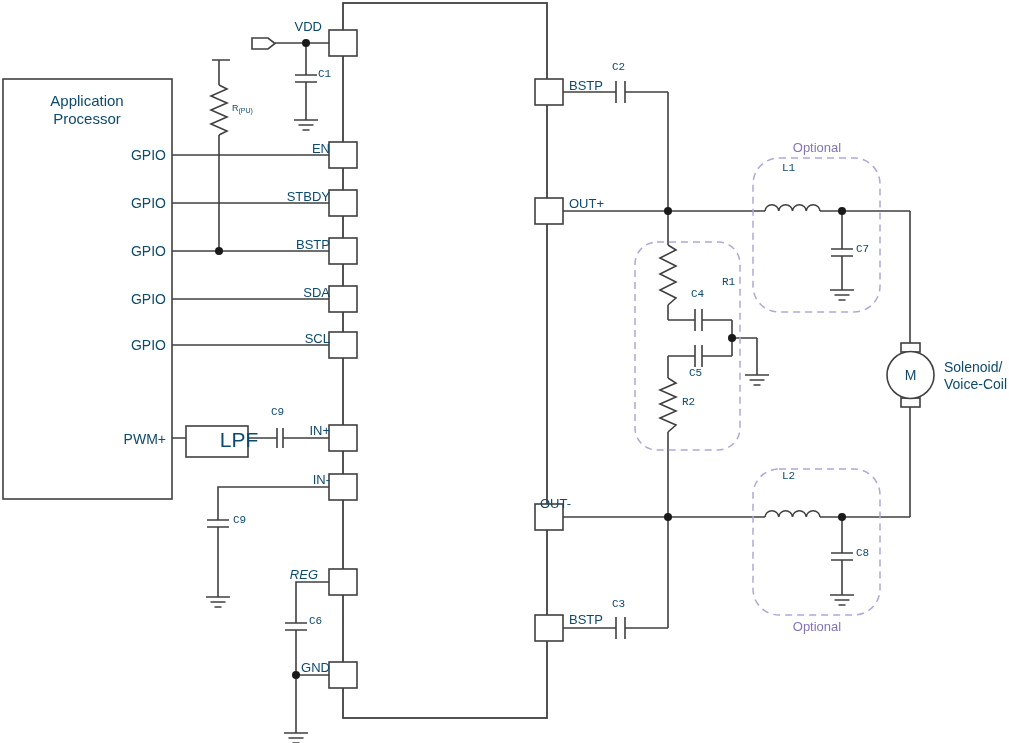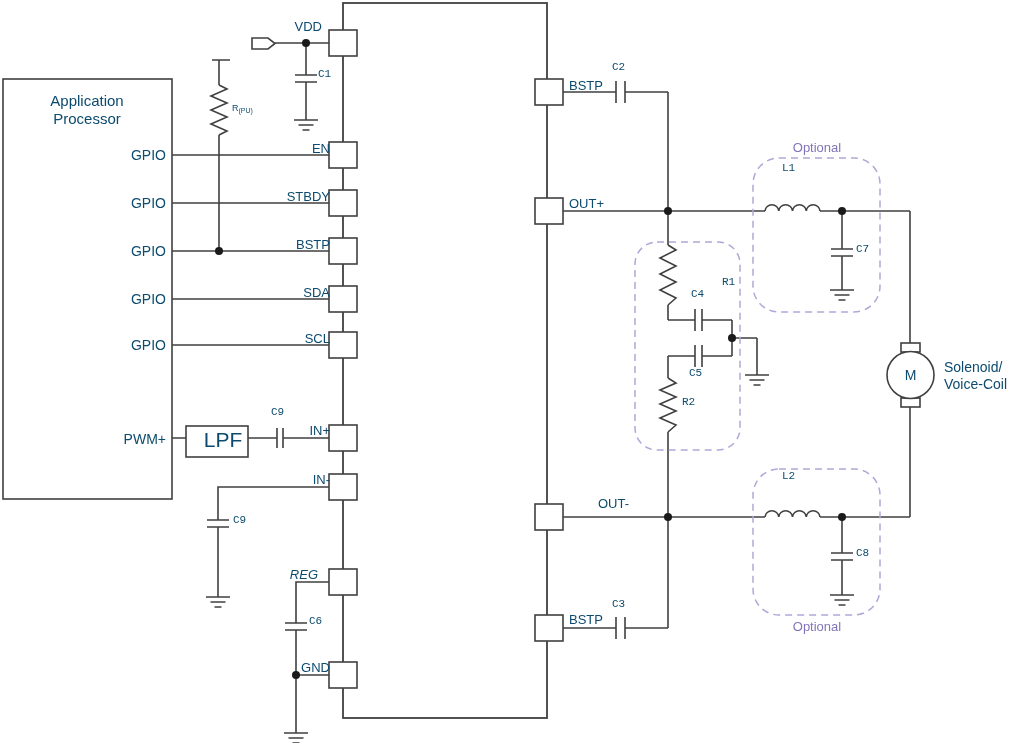--- a/index.html
+++ b/index.html
@@ -160,39 +160,39 @@
   <span class="lbl s13 right" style="left:288px;top:238px;width:42px;">BSTP</span>
   <span class="lbl s13 right" style="left:292px;top:286px;width:38px;">SDA</span>
   <span class="lbl s13 right" style="left:292px;top:332px;width:38px;">SCL</span>
   <span class="lbl s13 right" style="left:294px;top:424px;width:36px;">IN+</span>
   <span class="lbl s13 right" style="left:294px;top:473px;width:36px;">IN-</span>
   <span class="lbl s13 right" style="left:280px;top:568px;width:38px;font-style:italic;">REG</span>
   <span class="lbl s13 right" style="left:292px;top:661px;width:38px;">GND</span>
 
   <span class="lbl s13" style="left:569px;top:79px;">BSTP</span>
   <span class="lbl s13" style="left:569px;top:197px;">OUT+</span>
-  <span class="lbl s13" style="left:598px;top:497px;">OUT-</span>
+  <span class="lbl s13" style="left:540px;top:497px;">OUT-</span>
   <span class="lbl s13" style="left:569px;top:613px;">BSTP</span>
 
   <span class="lbl s16" style="left:318px;top:69px;">C1</span>
   <span class="lbl s16" style="left:612px;top:62px;">C2</span>
   <span class="lbl s16" style="left:612px;top:599px;">C3</span>
   <span class="lbl s16" style="left:691px;top:289px;">C4</span>
   <span class="lbl s16" style="left:689px;top:368px;">C5</span>
   <span class="lbl s16" style="left:309px;top:616px;">C6</span>
   <span class="lbl s16" style="left:856px;top:244px;">C7</span>
   <span class="lbl s16" style="left:856px;top:548px;">C8</span>
   <span class="lbl s16" style="left:271px;top:407px;">C9</span>
   <span class="lbl s16" style="left:233px;top:515px;">C9</span>
   <span class="lbl s16" style="left:682px;top:277px;margin-left:40px;">R1</span>
   <span class="lbl s16" style="left:682px;top:397px;">R2</span>
   <span class="lbl s16" style="left:782px;top:163px;text-align:right;">L1</span>
   <span class="lbl s16" style="left:782px;top:471px;">L2</span>
 
-  <span class="lbl s21 center" style="left:186px;top:429px;width:74px;">LPF</span>
+  <span class="lbl s21 center" style="left:202px;top:429px;width:74px;">LPF</span>
 
   <span class="lbl s13 center purple" style="left:786px;top:141px;width:62px;">Optional</span>
   <span class="lbl s13 center purple" style="left:786px;top:620px;width:62px;">Optional</span>
 
   <span class="lbl s14 center" style="left:898px;top:368px;width:25px;">M</span>
   <span class="lbl s14" style="left:944px;top:360px;">Solenoid/</span>
   <span class="lbl s14" style="left:944px;top:377px;">Voice-Coil</span>
 
 </div>
 

